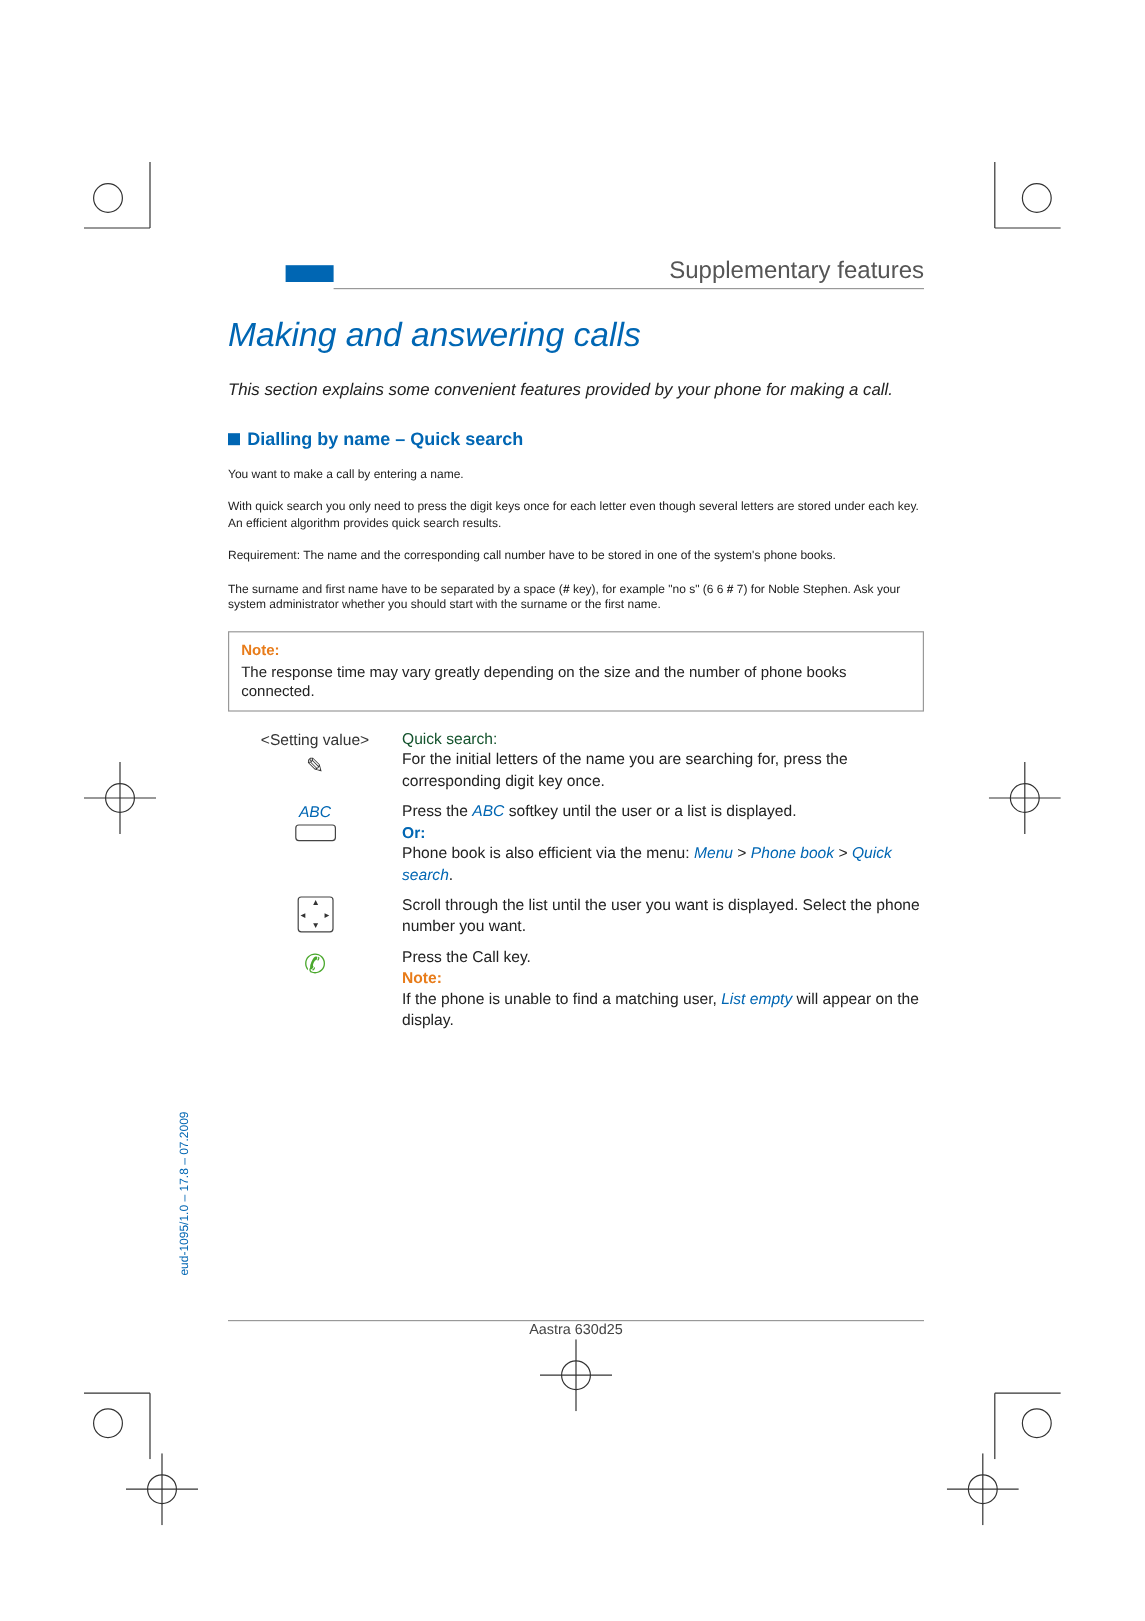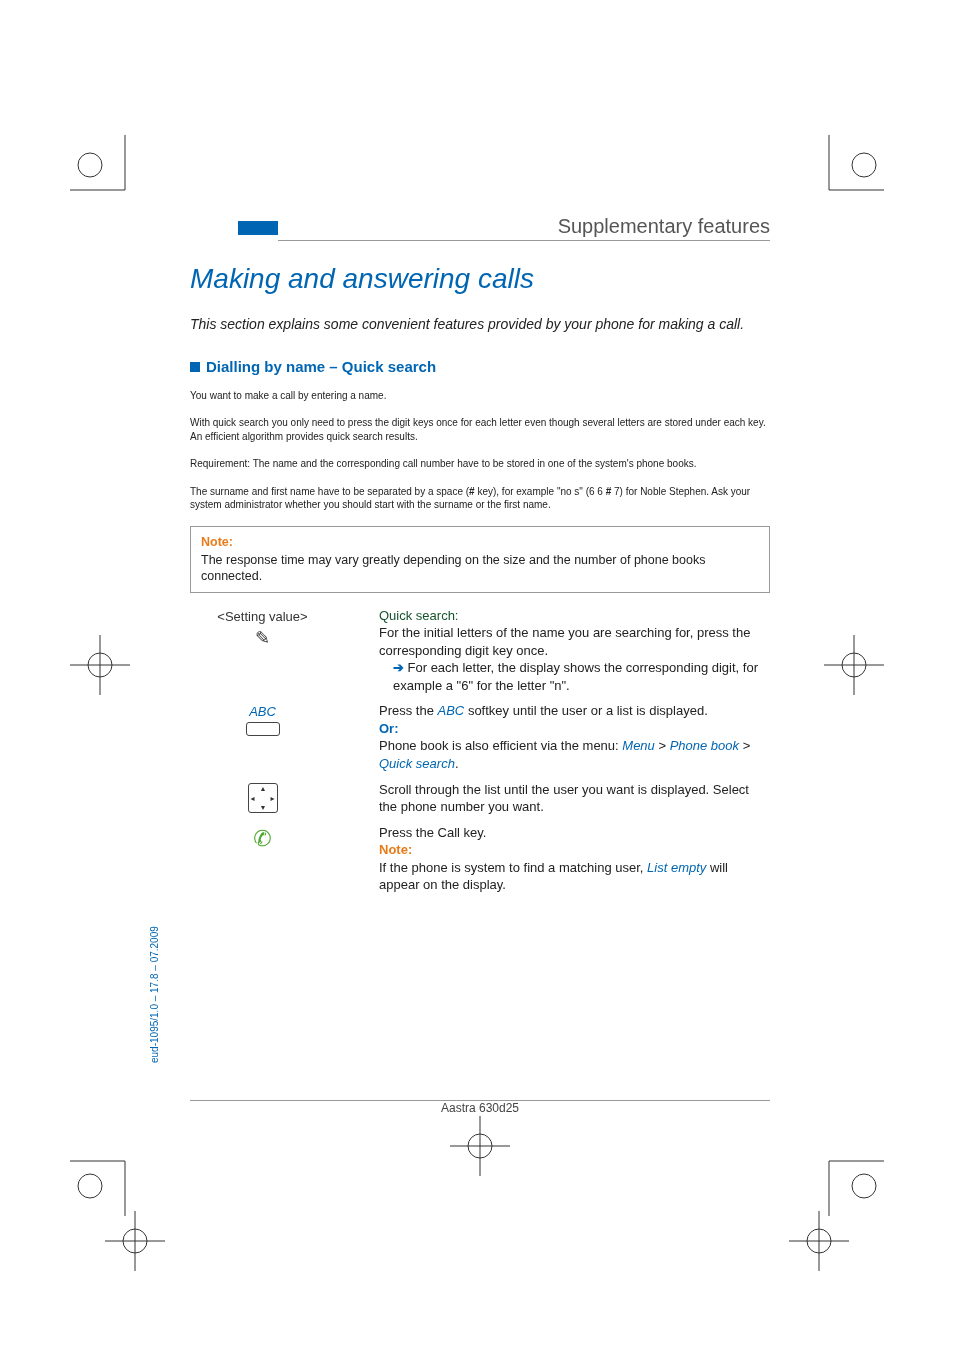--- a/index.html
+++ b/index.html
@@ -37,21 +37,21 @@
   .intro { font-style: italic; font-size: 14px; margin-bottom: 24px; line-height: 1.35; }
 
   .sub-heading { color: #0066b3; font-weight: bold; font-size: 15px; margin-bottom: 14px; }
   .sub-heading .bullet { display: inline-block; width: 10px; height: 10px; background: #0066b3; margin-right: 6px; vertical-align: 0; }
 
   p.body { font-size: 10px; line-height: 1.35; margin-bottom: 14px; }
 
   .note-box { border: 1px solid #999; padding: 7px 10px; font-size: 12.5px; line-height: 1.3; margin-bottom: 14px; }
   .note-box .note-label { color: #e87c1a; font-weight: bold; display: block; margin-bottom: 2px; }
 
-  .step-row { display: flex; margin-bottom: 8px; gap: 44px; }
+  .step-row { display: flex; margin-bottom: 8px; }
   .step-left { width: 145px; text-align: center; font-size: 13px; padding-top: 2px; flex-shrink: 0; }
   .step-left .setting { color: #333; }
   .step-left .abc { color: #0066b3; font-style: italic; font-size: 13px; display: block; margin-bottom: 3px; }
   .step-left .key-outline { display: inline-block; width: 34px; height: 14px; border: 1px solid #444; border-radius: 3px; }
   .step-left .nav-key { display: inline-block; width: 30px; height: 30px; border: 1px solid #444; border-radius: 3px; position: relative; }
   .nav-key::before { content: "▲"; position: absolute; top: 1px; left: 11px; font-size: 7px; color: #333; }
   .nav-key::after { content: "▼"; position: absolute; bottom: 1px; left: 11px; font-size: 7px; color: #333; }
   .nav-key .lt { position: absolute; left: 2px; top: 10px; font-size: 8px; color: #333; }
   .nav-key .rt { position: absolute; right: 2px; top: 10px; font-size: 8px; color: #333; }
   .pen-icon { display: inline-block; margin-top: 3px; color: #333; font-size: 18px; }
@@ -150,21 +150,20 @@
     </div>
 
     <div class="step-row">
       <div class="step-left">
         <span class="setting">&lt;Setting value&gt;</span><br>
         <span class="pen-icon">✎</span>
       </div>
       <div class="step-right">
         <span class="qh">Quick search:</span><br>
         <span>For the initial letters of the name you are searching for, press the corresponding digit key once.</span><br>
-        <span class="indent"><span class="arrow">➔ </span><span>For each letter, the display shows the corresponding digit, for example a "6" for the letter "n".</span></span>
       </div>
     </div>
 
     <div class="step-row">
       <div class="step-left">
         <span class="abc">ABC</span>
         <span class="key-outline"></span>
       </div>
       <div class="step-right">
         <span>Press the </span><span class="link">ABC</span><span> softkey until the user or a list is displayed.</span><br>
@@ -182,21 +181,21 @@
       </div>
     </div>
 
     <div class="step-row">
       <div class="step-left">
         <span class="call-icon">✆</span>
       </div>
       <div class="step-right">
         <span>Press the Call key.</span><br>
         <span class="note-inline">Note:</span><br>
-        <span>If the phone is system to find a matching user, </span><span class="link">List empty</span><span> will appear on the display.</span>
+        <span>If the phone is unable to find a matching user, </span><span class="link">List empty</span><span> will appear on the display.</span>
       </div>
     </div>
 
     <div class="footer">
       <span>Aastra 630d</span>
       <span>25</span>
     </div>
 
   </div>
 </div>

